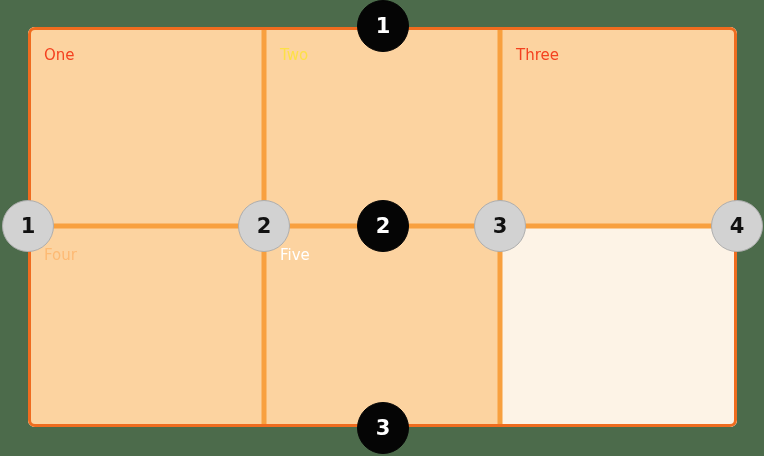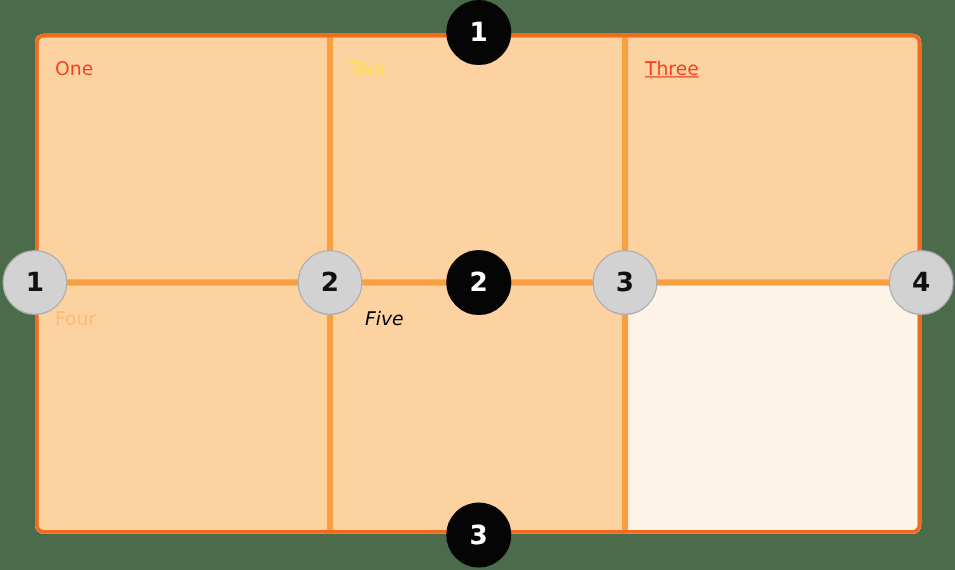--- a/index.html
+++ b/index.html
@@ -139,23 +139,23 @@
     </div>
 
     <div class="vline" id="vline-1" style="left: 236px; height: 400px; background: rgb(248, 160, 63);"></div>
     <div class="vline" id="vline-2" style="left: 472px; height: 400px; background: rgb(248, 160, 63);"></div>
     <div class="hline" id="hline-1" style="top: 199px; width: 709px; background: rgb(248, 160, 63);"></div>
 
     <div class="grid-outline" style="width: 709px; height: 400px; border-color: rgb(239, 108, 31);"></div>
 
     <div class="cell-label" id="label-0" style="left: 16px; top: 21px; color: rgb(244, 65, 31);">One</div>
     <div class="cell-label" id="label-1" style="left: 252px; top: 21px; color: #fde047;">Two</div>
-    <div class="cell-label" id="label-2" style="left: 488px; top: 21px; color: rgb(244, 65, 31); text-decoration: underline;">Three</div>
+    <div class="cell-label" id="label-2" style="left: 488px; top: 21px; color: rgb(244, 65, 31);">Three</div>
     <div class="cell-label" id="label-3" style="left: 16px; top: 221px; color: #fdba74;">Four</div>
-    <div class="cell-label" id="label-4" style="left: 264px; top: 221px; color: #000000; font-style: italic;">Five</div>
+    <div class="cell-label" id="label-4" style="left: 252px; top: 221px; color: #ffffff;">Five</div>
     <div class="cell-label" id="label-5" style="left: 488px; top: 221px; color: rgb(244, 65, 31);"></div>
   </div>
 
   <div class="badge badge-col" id="colmark-0" style="left: 28px; top: 226px; background: rgb(210, 210, 210); color: rgb(17, 17, 17);">1</div>
   <div class="badge badge-col" id="colmark-1" style="left: 264px; top: 226px; background: rgb(210, 210, 210); color: rgb(17, 17, 17);">2</div>
   <div class="badge badge-col" id="colmark-2" style="left: 500px; top: 226px; background: rgb(210, 210, 210); color: rgb(17, 17, 17);">3</div>
   <div class="badge badge-col" id="colmark-3" style="left: 737px; top: 226px; background: rgb(210, 210, 210); color: rgb(17, 17, 17);">4</div>
 
   <div class="badge badge-row" id="rowmark-0" style="left: 383px; top: 26px; background: rgb(5, 5, 5); border-color: rgb(5, 5, 5); color: rgb(255, 255, 255);">1</div>
   <div class="badge badge-row" id="rowmark-1" style="left: 383px; top: 226px; background: rgb(5, 5, 5); border-color: rgb(5, 5, 5); color: rgb(255, 255, 255);">2</div>

